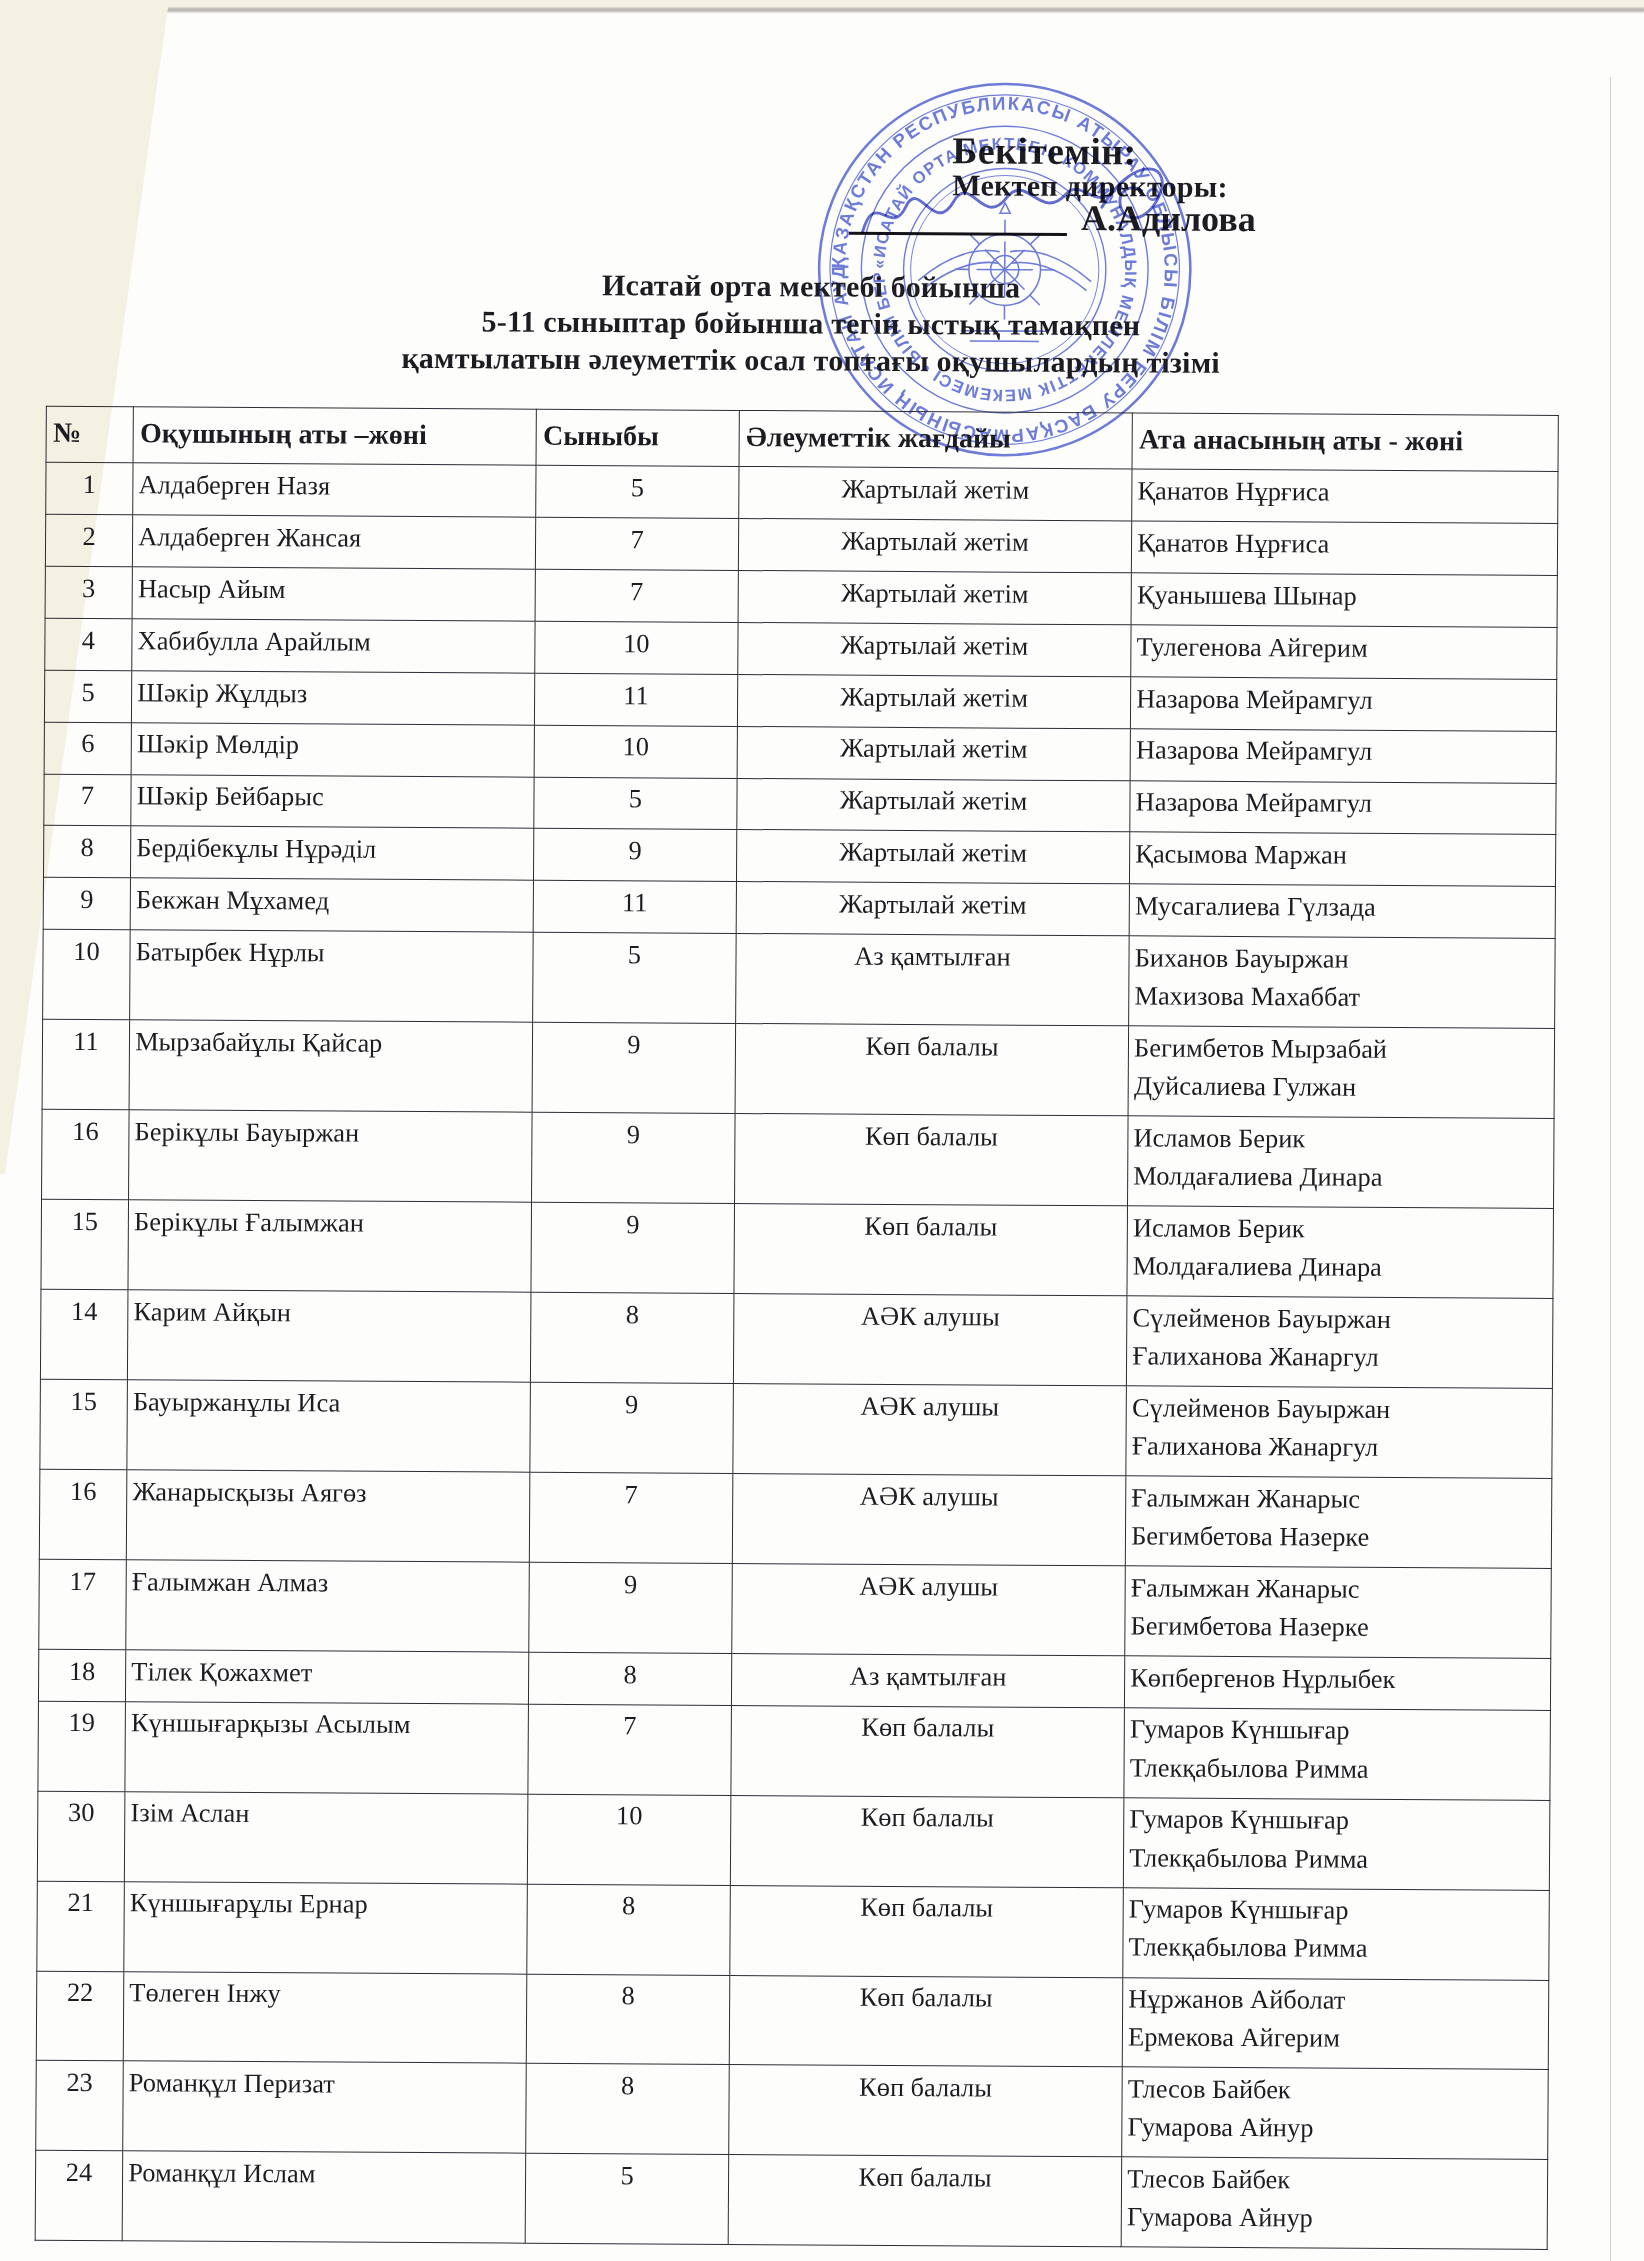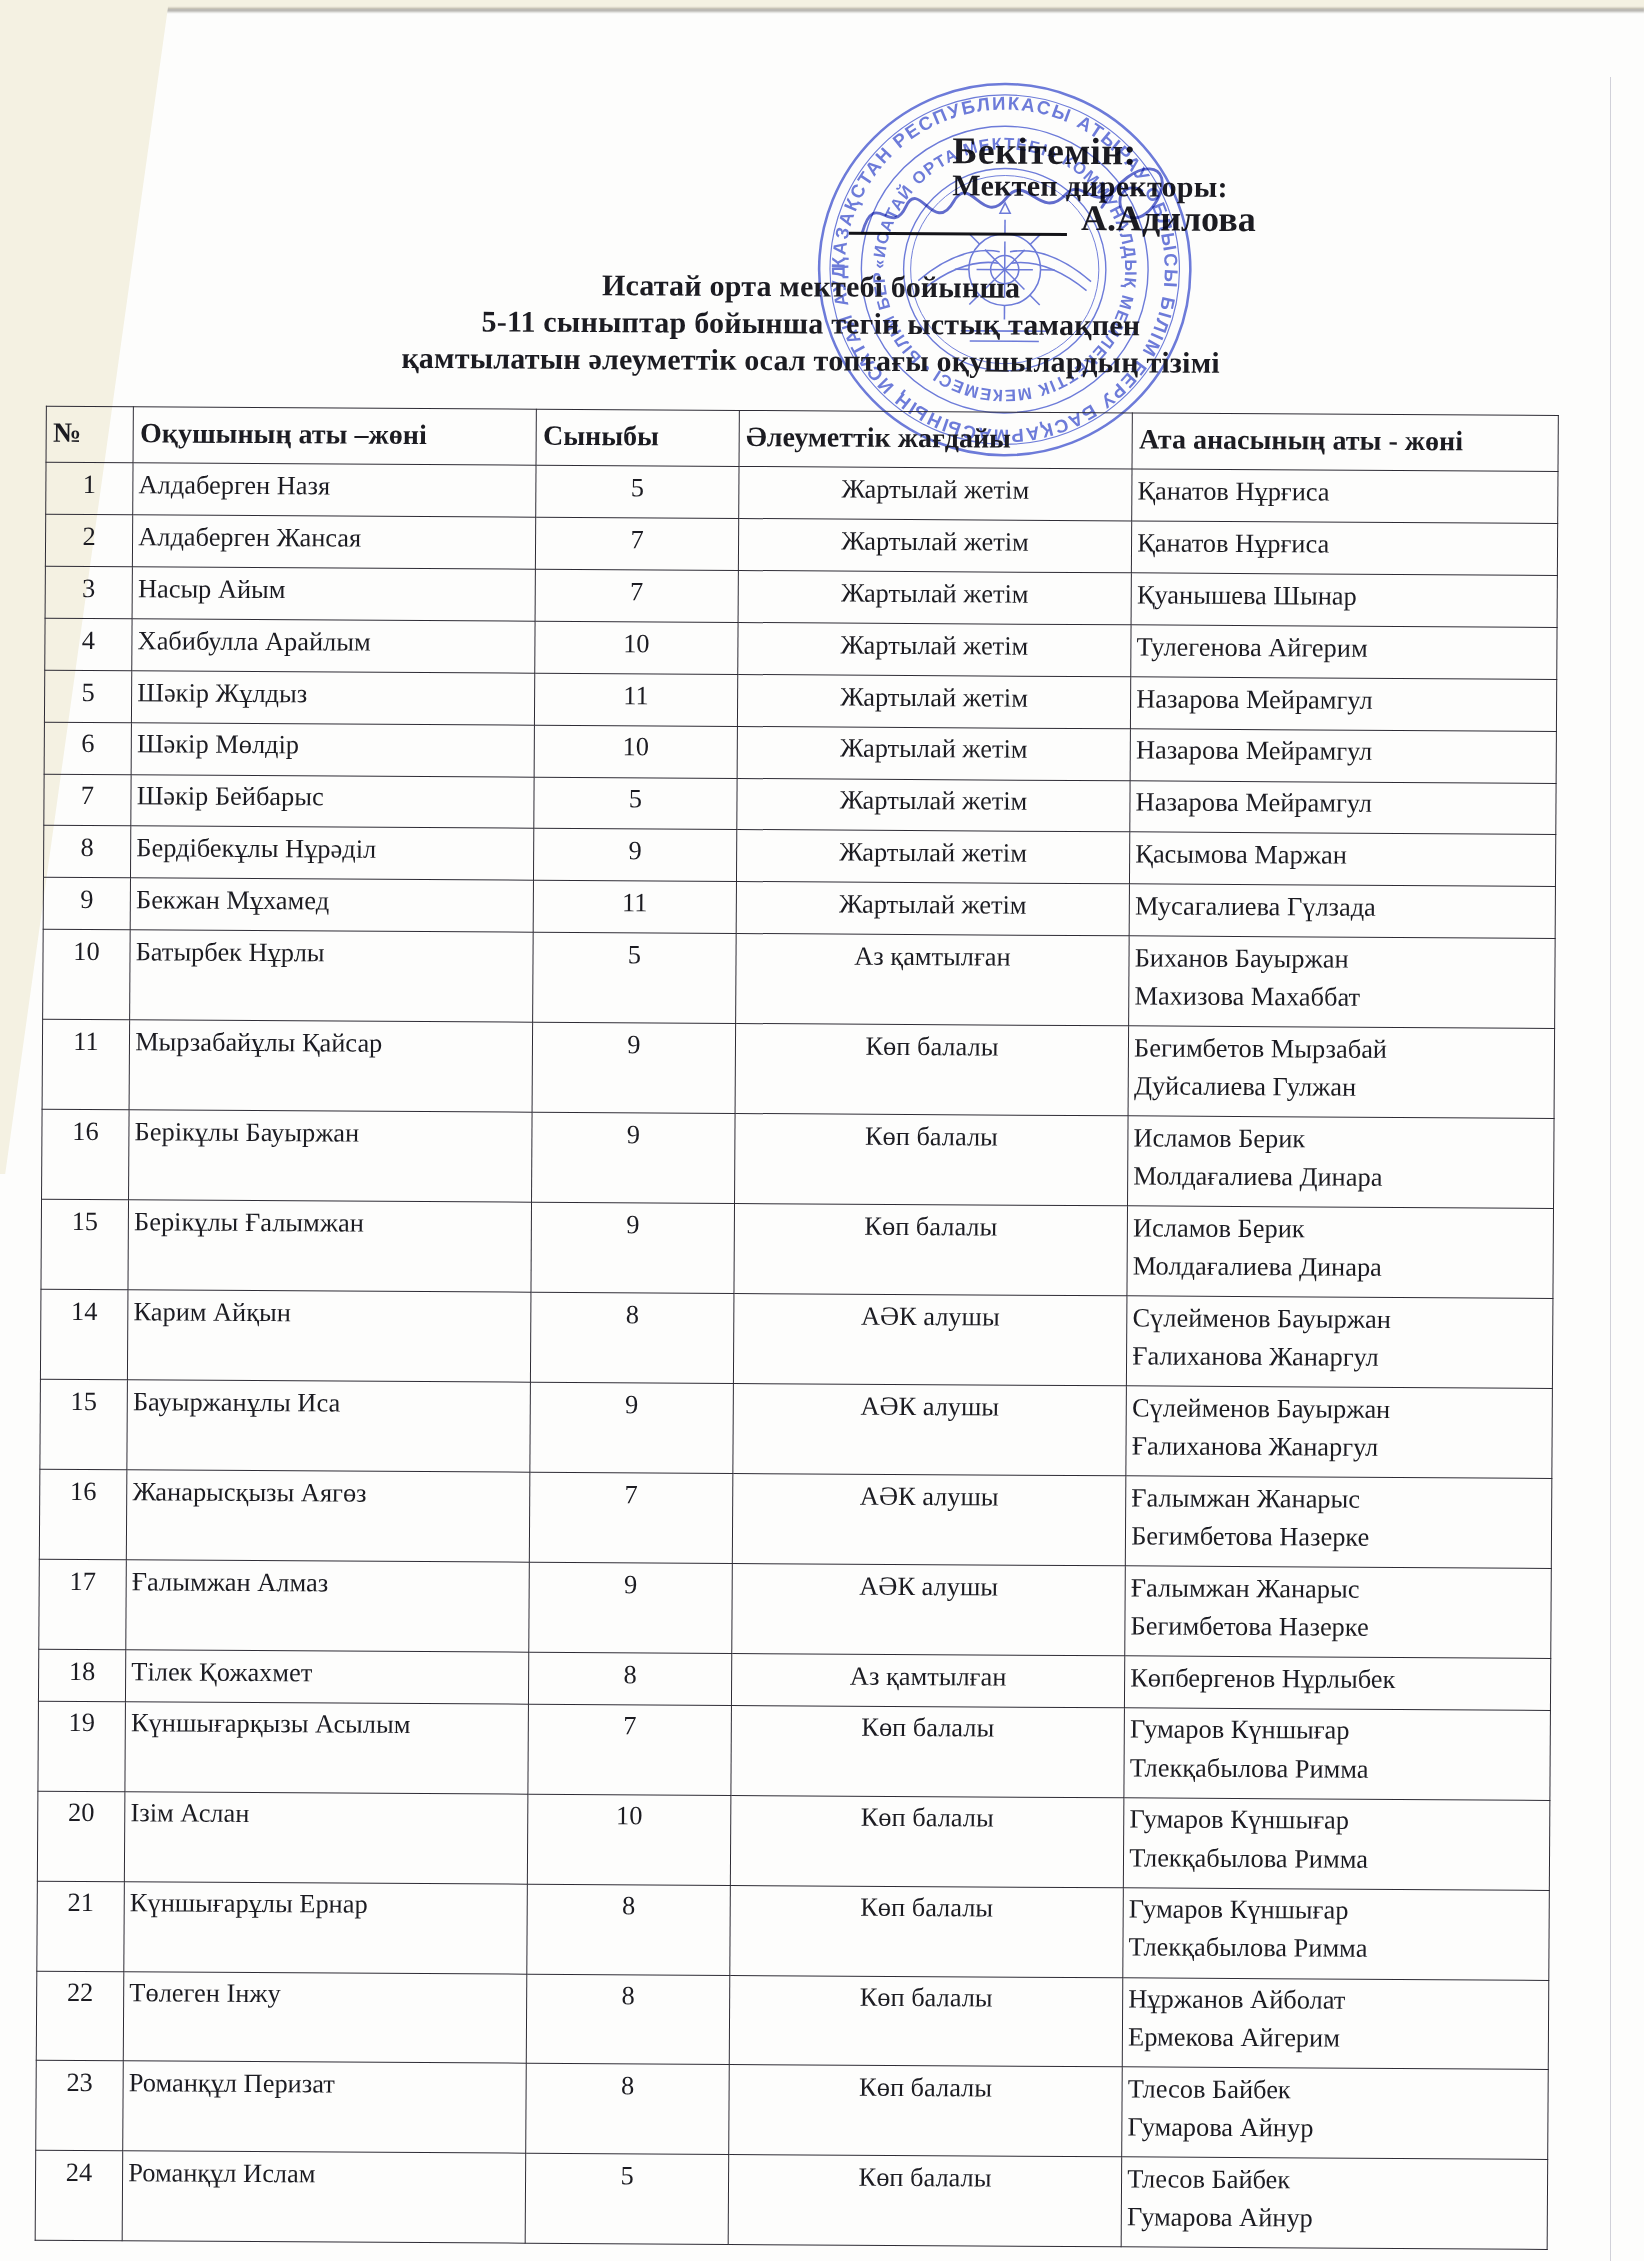--- a/index.html
+++ b/index.html
@@ -314,21 +314,21 @@
           <td class="td-num">19</td>
           <td class="td-name">Күншығарқызы Асылым</td>
           <td class="td-grade">7</td>
           <td class="td-status">Көп балалы</td>
           <td class="td-parents">
             <div>Гумаров Күншығар</div>
             <div>Тлекқабылова Римма</div>
           </td>
         </tr>
         <tr>
-          <td class="td-num">20</td>
+          <td class="td-num">30</td>
           <td class="td-name">Ізім Аслан</td>
           <td class="td-grade">10</td>
           <td class="td-status">Көп балалы</td>
           <td class="td-parents">
             <div>Гумаров Күншығар</div>
             <div>Тлекқабылова Римма</div>
           </td>
         </tr>
         <tr>
           <td class="td-num">21</td>

